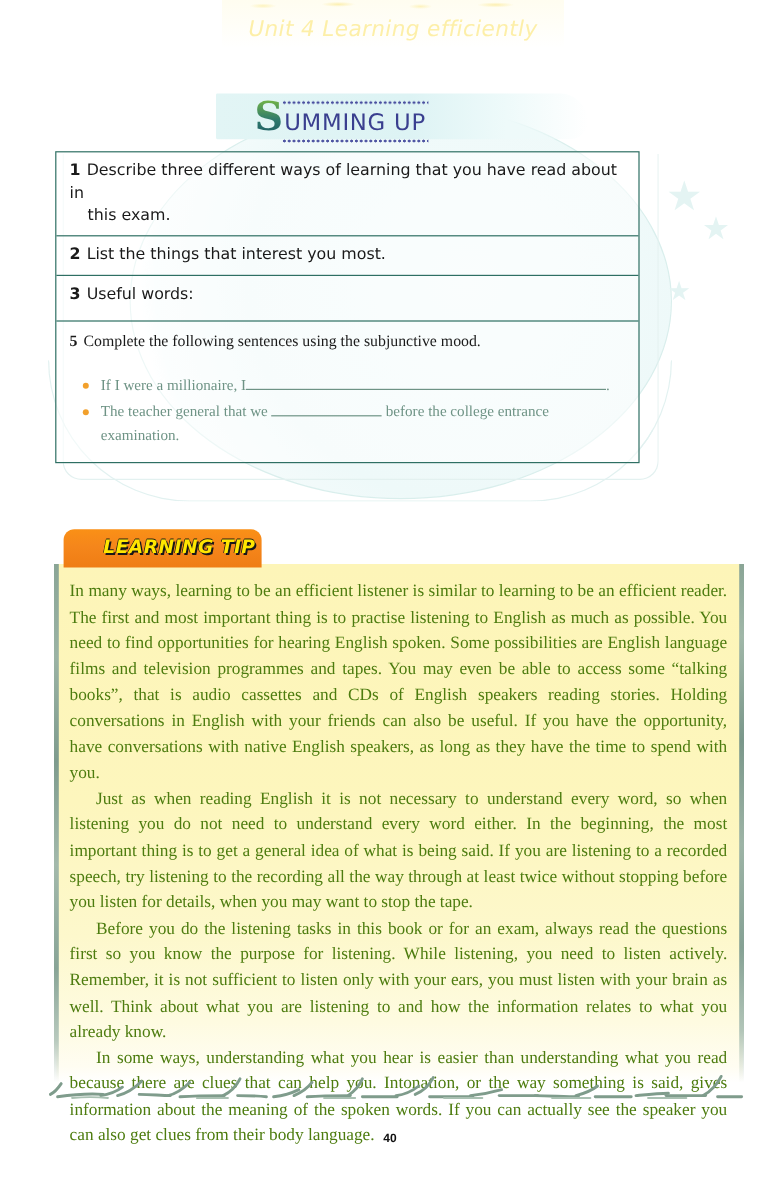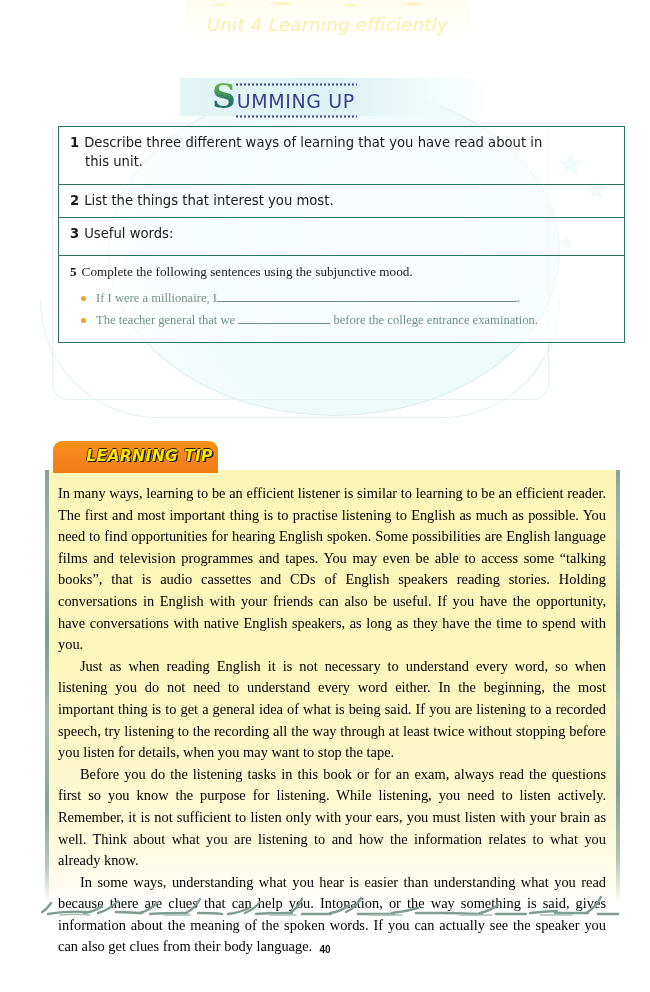--- a/index.html
+++ b/index.html
@@ -124,43 +124,43 @@
   .summing-shadow {
     position: absolute;
     left: 52px; top: 128px;
     width: 497px; height: 272px;
     border: 1.5px solid #e3f1f0;
     border-radius: 0 0 16px 16px;
     border-top: none;
   }
   .summing-table {
     position: absolute;
-    left: 58px; top: 126px;
-    width: 567px;
+    left: 46px; top: 126px;
+    width: 487px;
     border: 1.3px solid #2e6f63;
     background: rgba(255,255,255,0.55);
   }
   .srow {
     border-bottom: 1.1px solid #2e6f63;
     padding: 7px 10px 6px 11px;
     font-family: "DejaVu Sans", sans-serif;
     font-size: 13.2px;
     color: #1a1a1a;
     line-height: 1.42;
   }
   .srow:last-child { border-bottom: none; font-family: Liberation Serif, serif; }
   .srow .num { font-weight: 600; margin-right: 5px; }
   .srow.r1 { min-height: 58px; }
   .srow.r1 .txt { display: inline; }
   .srow.r1 .l2 { display: block; padding-left: 15px; }
   .srow.r2 { min-height: 33px; }
   .srow.r3, .srow.r4 { min-height: 38px; }
   .srow.r5 { padding-bottom: 9px; }
 
-  .sub-list { margin: 7px 0 0 0; padding: 0; list-style: none; }
+  .sub-list { margin: 18px 0 0 0; padding: 0; list-style: none; }
   .sub-item {
     position: relative;
     padding-left: 26px;
     color: #6e9385;
     font-size: 12.6px;
     line-height: 1.58;
     margin-bottom: 2px;
   }
   .sub-item:before {
     content: "";
@@ -223,21 +223,21 @@
     left: 616px; top: 470px; width: 4px; height: 432px;
     background: linear-gradient(180deg,#8aa596 0%, #a0b7a8 14%, #7a978a 34%, #9db4a6 54%, #85a194 74%, #b2c5b8 90%, rgba(255,255,255,0) 100%);
   }
   .tip-body {
     position: absolute;
     left: 58px; top: 483px;
     width: 548px;
     font-family: "Liberation Serif", serif;
     font-size: 14.4px;
     line-height: 21.6px;
-    color: #000000;
+    color: #4d7c0f;
     text-align: justify;
     z-index: 5;
   }
   .tip-body p { margin: 0 0 0 0; }
   .tip-body p.indent { text-indent: 22px; }
 
   
   .grass {
     position: absolute;
     left: 40px; top: 888px;
@@ -275,21 +275,21 @@
   <span class="cap">S</span>
   <span class="rest">UMMING UP</span>
 </div>
 
 <div class="summing-shadow"></div>
 
 <div class="summing-table">
 
   <div class="srow r1">
     <span class="num">1</span><span class="txt">Describe three different ways of learning that you have read about in</span>
-    <span class="l2">this unit.</span>
+    <span class="l2">this exam.</span>
   </div>
 
   <div class="srow r2">
     <span class="num">2</span><span class="txt">List the things that interest you most.</span>
   </div>
 
   <div class="srow r3">
     <span class="num">3</span><span class="txt">Useful words:</span>
   </div>
 

